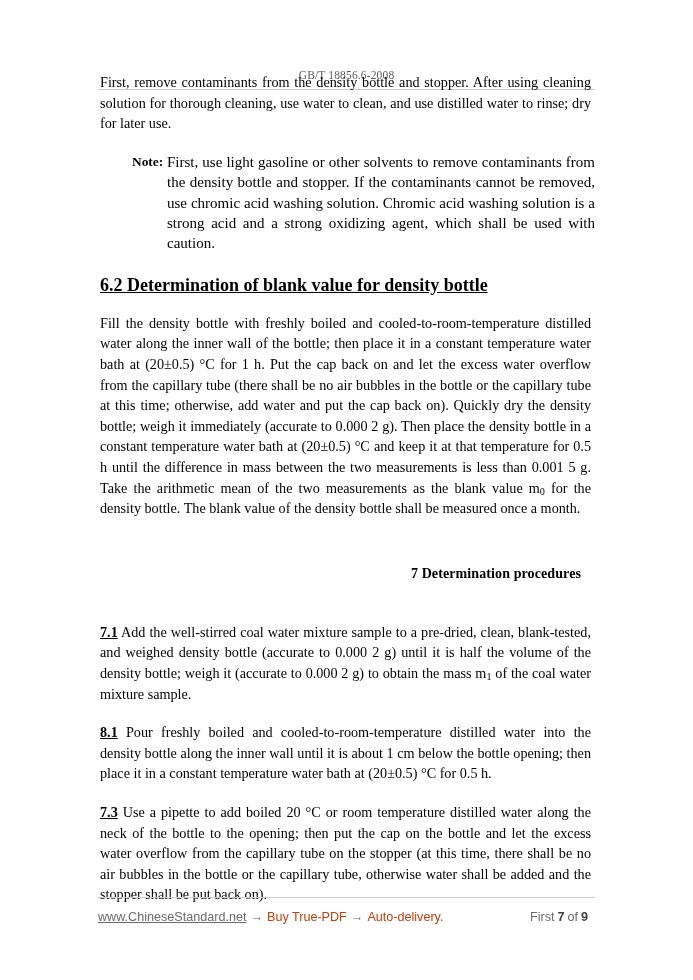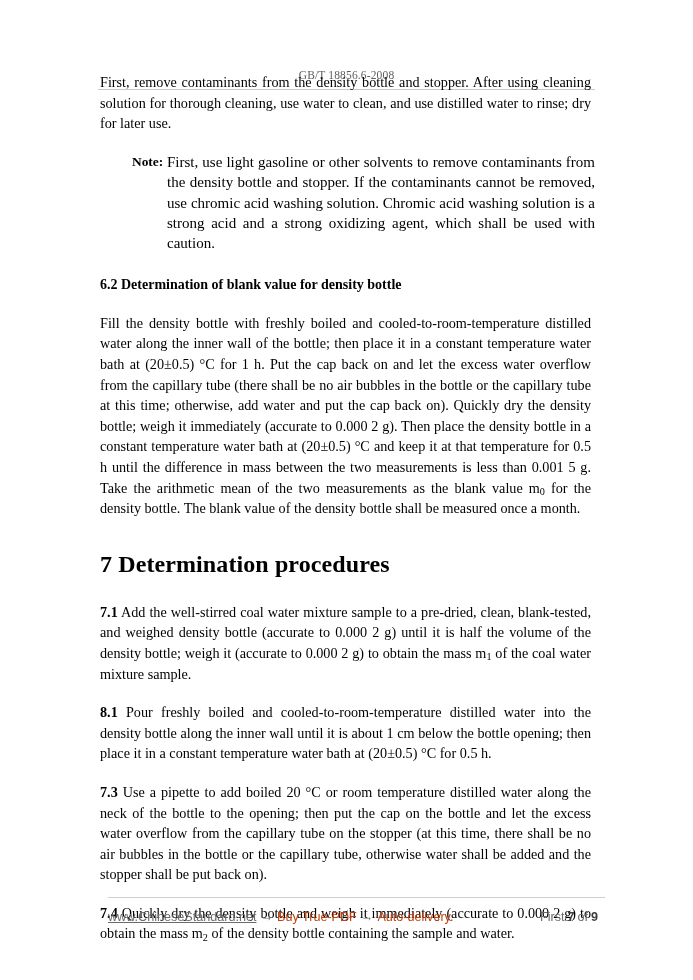--- a/index.html
+++ b/index.html
@@ -84,51 +84,53 @@
     flex: 1 1 auto;
     font-size: 15px;
     line-height: 20.4px;
     text-align: justify;
     text-justify: inter-word;
   }
 
   
   .sub-heading {
     font-weight: bold;
+    font-size: 18px;
+    line-height: 20px;
+    text-decoration: underline;
+  }
+
+  h1.section-heading {
+    margin: 10px;
+    font-weight: bold;
     font-size: 14px;
-    line-height: 20px;
-  }
-
-  h1.section-heading {
-    margin: 0;
-    font-weight: bold;
-    font-size: 24px;
     line-height: 26px;
     letter-spacing: 0.1px;
+    text-align: right;
   }
 
   .num {
     font-weight: bold;
+    text-decoration: underline;
   }
 
   sub.sb {
     font-size: 0.72em;
     vertical-align: baseline;
     position: relative;
     bottom: -0.22em;
     line-height: 0;
   }
 
   
   .footer {
     position: absolute;
     left: 98px;
     top: 897px;
     width: 497px;
-    margin-left: 10px;
   }
   .footer-rule {
     border-top: 1px solid #cfcfcf;
     height: 0;
     width: 100%;
   }
   .footer-row {
     margin-top: 12px;
     display: flex;
     align-items: baseline;
@@ -199,21 +201,20 @@
     <div class="gap-md"></div>
 
     <p class="body"><span class="num">8.1</span><span> Pour freshly boiled and cooled-to-room-temperature distilled water into the density bottle along the inner wall until it is about 1 cm below the bottle opening; then place it in a constant temperature water bath at (20±0.5) °C for 0.5 h.</span></p>
 
     <div class="gap-md"></div>
 
     <p class="body"><span class="num">7.3</span><span> Use a pipette to add boiled 20 °C or room temperature distilled water along the neck of the bottle to the opening; then put the cap on the bottle and let the excess water overflow from the capillary tube on the stopper (at this time, there shall be no air bubbles in the bottle or the capillary tube, otherwise water shall be added and the stopper shall be put back on).</span></p>
 
     <div class="gap-md"></div>
 
-    <p class="body"><span class="num">7.4</span><span> Quickly dry the density bottle and weigh it immediately (accurate to 0.000 2 g) to obtain the mass m</span><sub class="sb">2</sub><span> of the density bottle containing the sample and water.</span></p>
 
   </div>
 
   <div class="footer">
     <div class="footer-rule"></div>
     <div class="footer-row">
       <a class="footer-link" href="#">www.ChineseStandard.net</a>
       <span class="footer-sep">→</span>
       <span class="footer-tail">Buy True-PDF</span>
       <span class="footer-sep">→</span>

